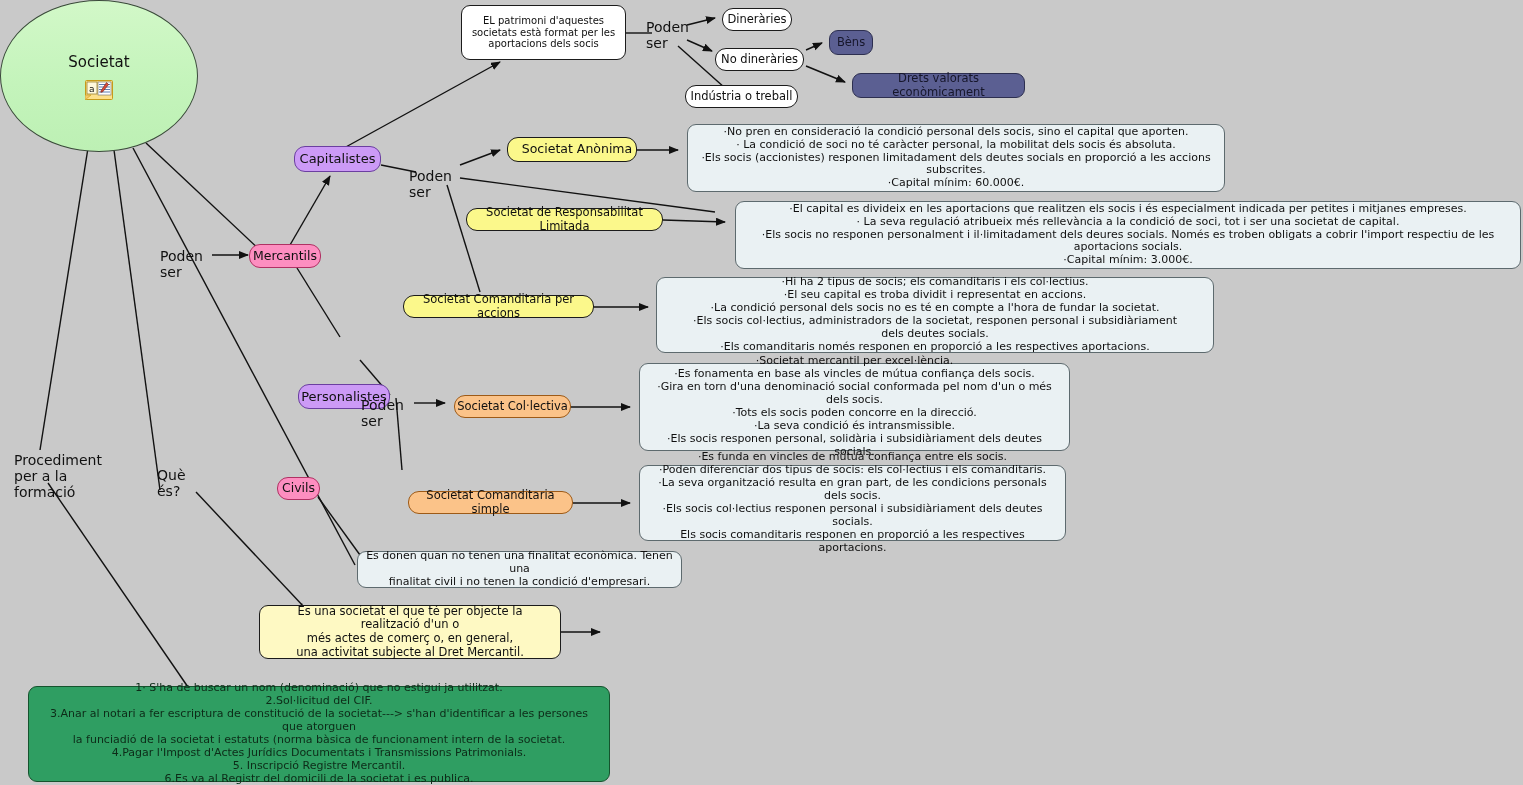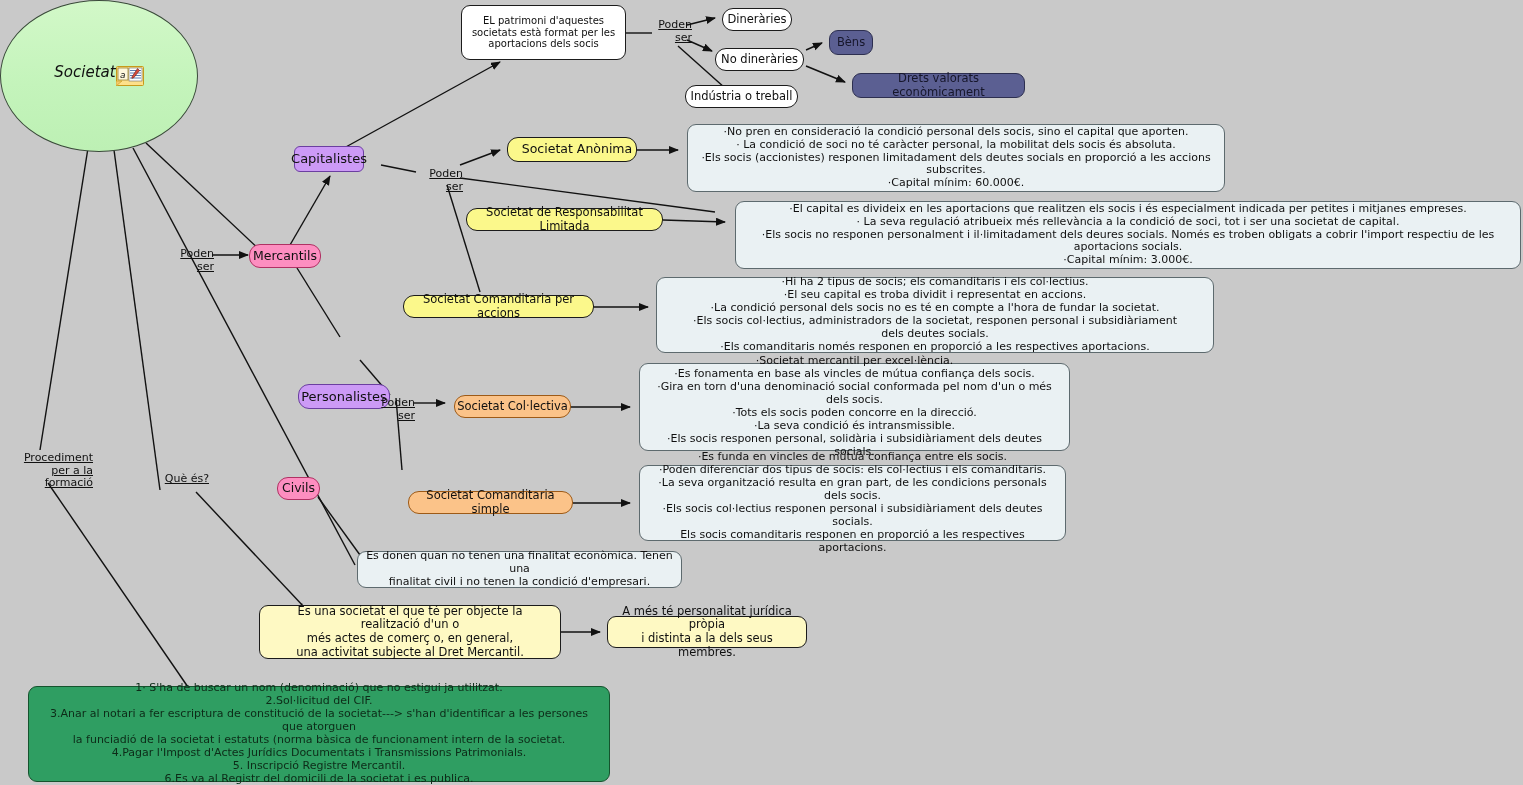--- a/index.html
+++ b/index.html
@@ -36,23 +36,23 @@
   .rounded{ border-radius:9px; }
   .pill{ border-radius:11px; }
 
   
   .ellipse{
     position:absolute;
     border:1px solid #3a4a3a;
     border-radius:50%;
     background:linear-gradient(180deg,#d2f8c8 0%,#c4f4bb 55%,#bdf0b4 100%);
     display:flex;
+    flex-direction:column;
     align-items:center;
     justify-content:center;
-    font-style:italic;
   }
   .ellipse .root-label{
     font-size:15px;
     color:#111;
     margin-bottom:9px;
   }
   .note-icon{
     width:28px;height:20px;
     position:relative;
     display:block;
@@ -64,26 +64,25 @@
   .yellow{background:#fbf88b;border:1px solid #1b1b1b;}
   .purple{background:#cc9af6;border:1px solid #6b3fa0;}
   .pink{background:#fd8ec0;border:1px solid #b03163;}
   .orange{background:#fbc389;border:1px solid #9d5a17;}
   .navy{background:#5b5f92;border:1px solid #2d2f50;color:#16162b;}
   .gold{background:#fef9c3;border:1px solid #1b1b1b;}
   .green{background:#2f9e62;border:1px solid #14532d;color:#0d2b18;}
 
   .edge-label{
     position:absolute;
-    font-size:11px;
+    font-size:14px;
     color:#111;
-    text-align:right;
+    text-align:left;
     line-height:1.15;
     white-space:pre-line;
-    text-decoration:underline;
   }
 </style>
 </head>
 <body>
 
 <div id="stage">
 
   <svg id="edges" viewBox="0 0 1523 785">
     <defs>
       <marker id="arrow" markerWidth="11" markerHeight="11" refX="9" refY="4" orient="auto" markerUnits="userSpaceOnUse">
@@ -171,39 +170,39 @@
   <div class="node pill white-box" style="left:722px;top:8px;width:70px;height:23px;font-size:11.5px;">Dineràries</div>
 
   <div class="node pill white-box" style="left:715px;top:48px;width:89px;height:23px;font-size:11.5px;">No dineràries</div>
 
   <div class="node pill white-box" style="left:685px;top:85px;width:113px;height:23px;font-size:11.5px;">Indústria o treball</div>
 
   <div class="node rounded navy" style="left:829px;top:30px;width:44px;height:25px;font-size:11.5px;">Bèns</div>
 
   <div class="node rounded navy" style="left:852px;top:73px;width:173px;height:25px;font-size:11.5px;">Drets valorats econòmicament</div>
 
-  <div class="node pill purple" style="left:294px;top:146px;width:70px;height:26px;font-size:13px;border-radius:6px;">Capitalistes</div>
+  <div class="node pill purple" style="left:294px;top:146px;width:87px;height:26px;font-size:13px;">Capitalistes</div>
 
   <div class="node pill purple" style="left:298px;top:336px;width:92px;height:25px;font-size:13px;margin-top:48px;">Personalistes</div>
 
   <div class="node pill pink" style="left:249px;top:244px;width:72px;height:24px;font-size:12.5px;">Mercantils</div>
 
   <div class="node pill pink" style="left:277px;top:477px;width:43px;height:23px;font-size:12.5px;">Civils</div>
 
   <div class="edge-label" style="left:160px;top:248px;width:54px;">Poden ser</div>
 
   <div class="edge-label" style="left:409px;top:168px;width:54px;">Poden ser</div>
 
   <div class="edge-label" style="left:361px;top:397px;width:54px;">Poden ser</div>
 
   <div class="edge-label" style="left:14px;top:452px;width:79px;">Procediment
 per a la
 formació</div>
 
-  <div class="edge-label" style="left:157px;top:467px;width:52px;margin-top:6px;">Què és?</div>
+  <div class="edge-label" style="left:157px;top:467px;width:52px;">Què és?</div>
 
   <div class="node pill yellow" style="left:507px;top:137px;width:130px;height:25px;font-size:12.5px;padding-left:10px;">Societat Anònima</div>
 
   <div class="node pill yellow" style="left:466px;top:208px;width:197px;height:23px;font-size:11.5px;">Societat de Responsabilitat Limitada</div>
 
   <div class="node pill yellow" style="left:403px;top:295px;width:191px;height:23px;font-size:11.5px;">Societat Comanditaria per accions</div>
 
   <div class="node pill orange" style="left:454px;top:395px;width:117px;height:23px;font-size:11.5px;">Societat Col·lectiva</div>
 
   <div class="node pill orange" style="left:408px;top:491px;width:165px;height:23px;font-size:11.5px;">Societat Comanditaria simple</div>
@@ -237,22 +236,20 @@
   <div class="node rounded pale-box" style="left:639px;top:465px;width:427px;height:76px;font-size:11px;padding:4px 8px;">·Es funda en vincles de mútua confiança entre els socis.
 ·Poden diferenciar dos tipus de socis: els col·lectius i els comanditaris.
 ·La seva organització resulta en gran part, de les condicions personals dels socis.
 ·Els socis col·lectius responen personal i subsidiàriament dels deutes socials.
 Els socis comanditaris responen en proporció a les respectives aportacions.</div>
 
   <div class="node rounded gold" style="left:259px;top:605px;width:302px;height:54px;font-size:11.5px;padding:4px 8px;">És una societat el que té per objecte la realització d'un o
 més actes de comerç o, en general,
 una activitat subjecte al Dret Mercantil.</div>
 
-  <div class="node rounded gold" style="left:607px;top:616px;width:200px;height:32px;font-size:11.5px;padding:3px 6px;">A més té personalitat jurídica pròpia
-i distinta a la dels seus membres.</div>
 
   <div class="node rounded green" style="left:28px;top:686px;width:582px;height:96px;font-size:11px;padding:16px 10px;">1· S'ha de buscar un nom (denominació) que no estigui ja utilitzat.
 2.Sol·licitud del CIF.
 3.Anar al notari a fer escriptura de constitució de la societat---&gt; s'han d'identificar a les persones que atorguen
 la funciadió de la societat i estatuts (norma bàsica de funcionament intern de la societat.
 4.Pagar l'Impost d'Actes Jurídics Documentats i Transmissions Patrimonials.
 5. Inscripció Registre Mercantil.
 6.Es va al Registr del domicili de la societat i es publica.</div>
 
 </div>

